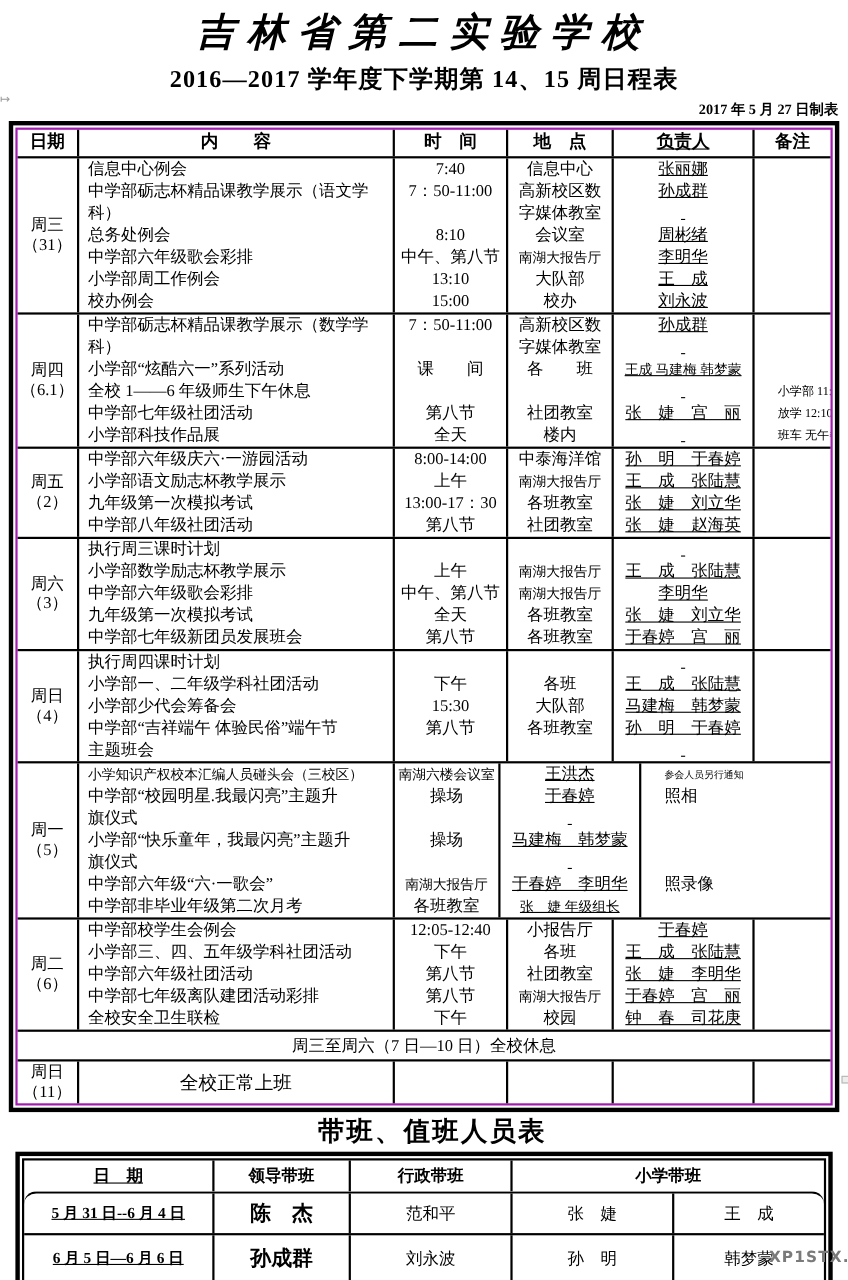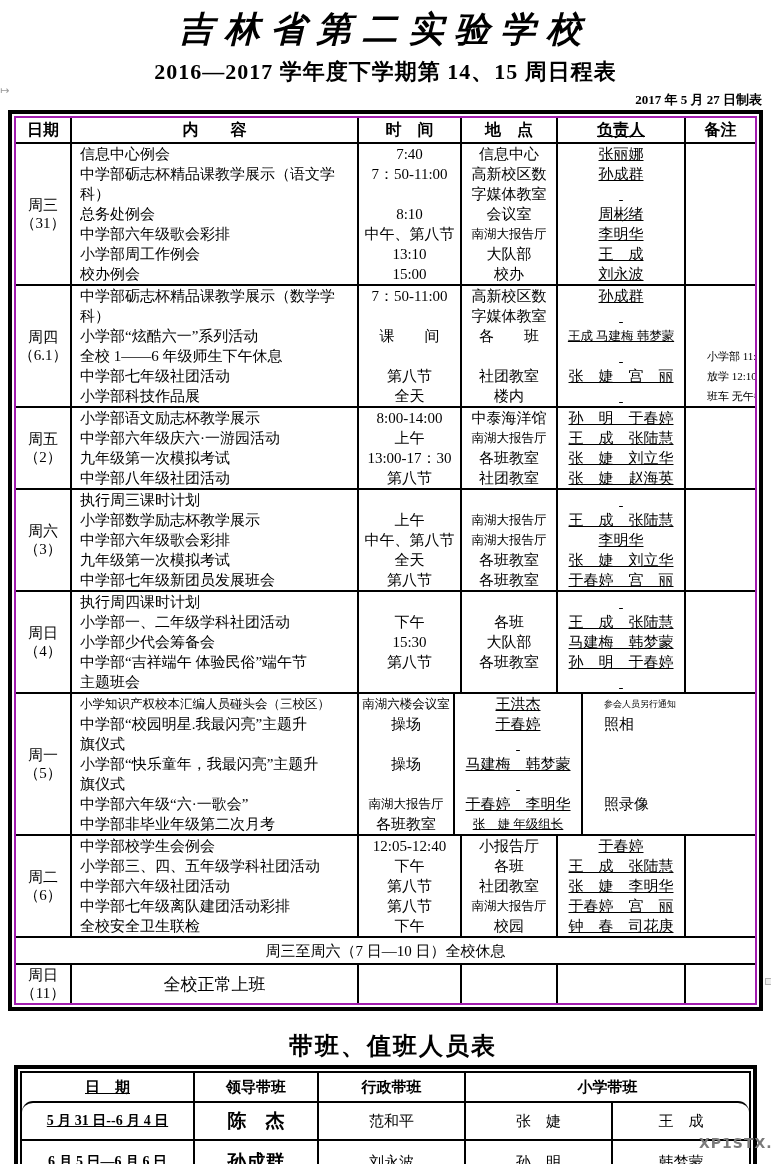--- a/index.html
+++ b/index.html
@@ -28,21 +28,21 @@
   .col-content .line { text-align:left; padding-left:8px; }
   .col-note .line { text-align:left; padding-left:21px; }
   .sz-s { font-size:12.5px; }
   .sz-xs { font-size:9px; }
   .col-note .sz-s { font-size:11px; }
   .rest-row { border-top:2px solid #000; height:27px; line-height:27px; text-align:center; font-size:15px; }
   .final-row { min-height:40px; }
   .final-content { display:flex; align-items:center; justify-content:center; font-size:17px; }
 
   
-  .duty-title { text-align:center; font-weight:bold; font-size:24px; margin-top:19px; letter-spacing:2px;
+  .duty-title { text-align:center; font-weight:bold; font-size:24px; margin-top:1px; letter-spacing:2px;
                 font-family:"Liberation Sans","DejaVu Sans",sans-serif;padding-left:15px; }
   .duty-table { margin:3px 14px 0 14px; border:4px solid #000; padding:2px; }
   .duty-inner { border:2px solid #000; }
   .duty-row { display:flex; border-top:2px solid #000; }
   .duty-row:first-child { border-top:none; }
   .duty-cell { border-left:2px solid #000; display:flex; align-items:center; justify-content:center;
                overflow:hidden; white-space:nowrap; }
   .duty-cell:first-child { border-left:none; }
   .dw-0 { width:171px;text-decoration:underline; } .dw-1 { width:124px; } .dw-2 { width:147px; } .dw-3 { width:147px; } .dw-4 { flex:1; }
   .duty-header .duty-cell { height:28px; font-weight:bold; font-size:15px; }
@@ -175,22 +175,22 @@
               <div class="line sz-s">放学 12:10 发</div>
               <div class="line sz-s">班车 无午餐</div>
             </div>
           </div>
           <div class="trow">
             <div class="cell w-date date-cell">
               <span>周五</span>
               <span>（2）</span>
             </div>
             <div class="cell col-content w-content">
+              <div class="line">中学部六年级庆六·一游园活动</div>
               <div class="line">小学部语文励志杯教学展示</div>
-              <div class="line">中学部六年级庆六·一游园活动</div>
               <div class="line">九年级第一次模拟考试</div>
               <div class="line">中学部八年级社团活动</div>
             </div>
             <div class="cell col-time w-time">
               <div class="line">8:00-14:00</div>
               <div class="line">上午</div>
               <div class="line">13:00-17：30</div>
               <div class="line">第八节</div>
             </div>
             <div class="cell col-place w-place">

